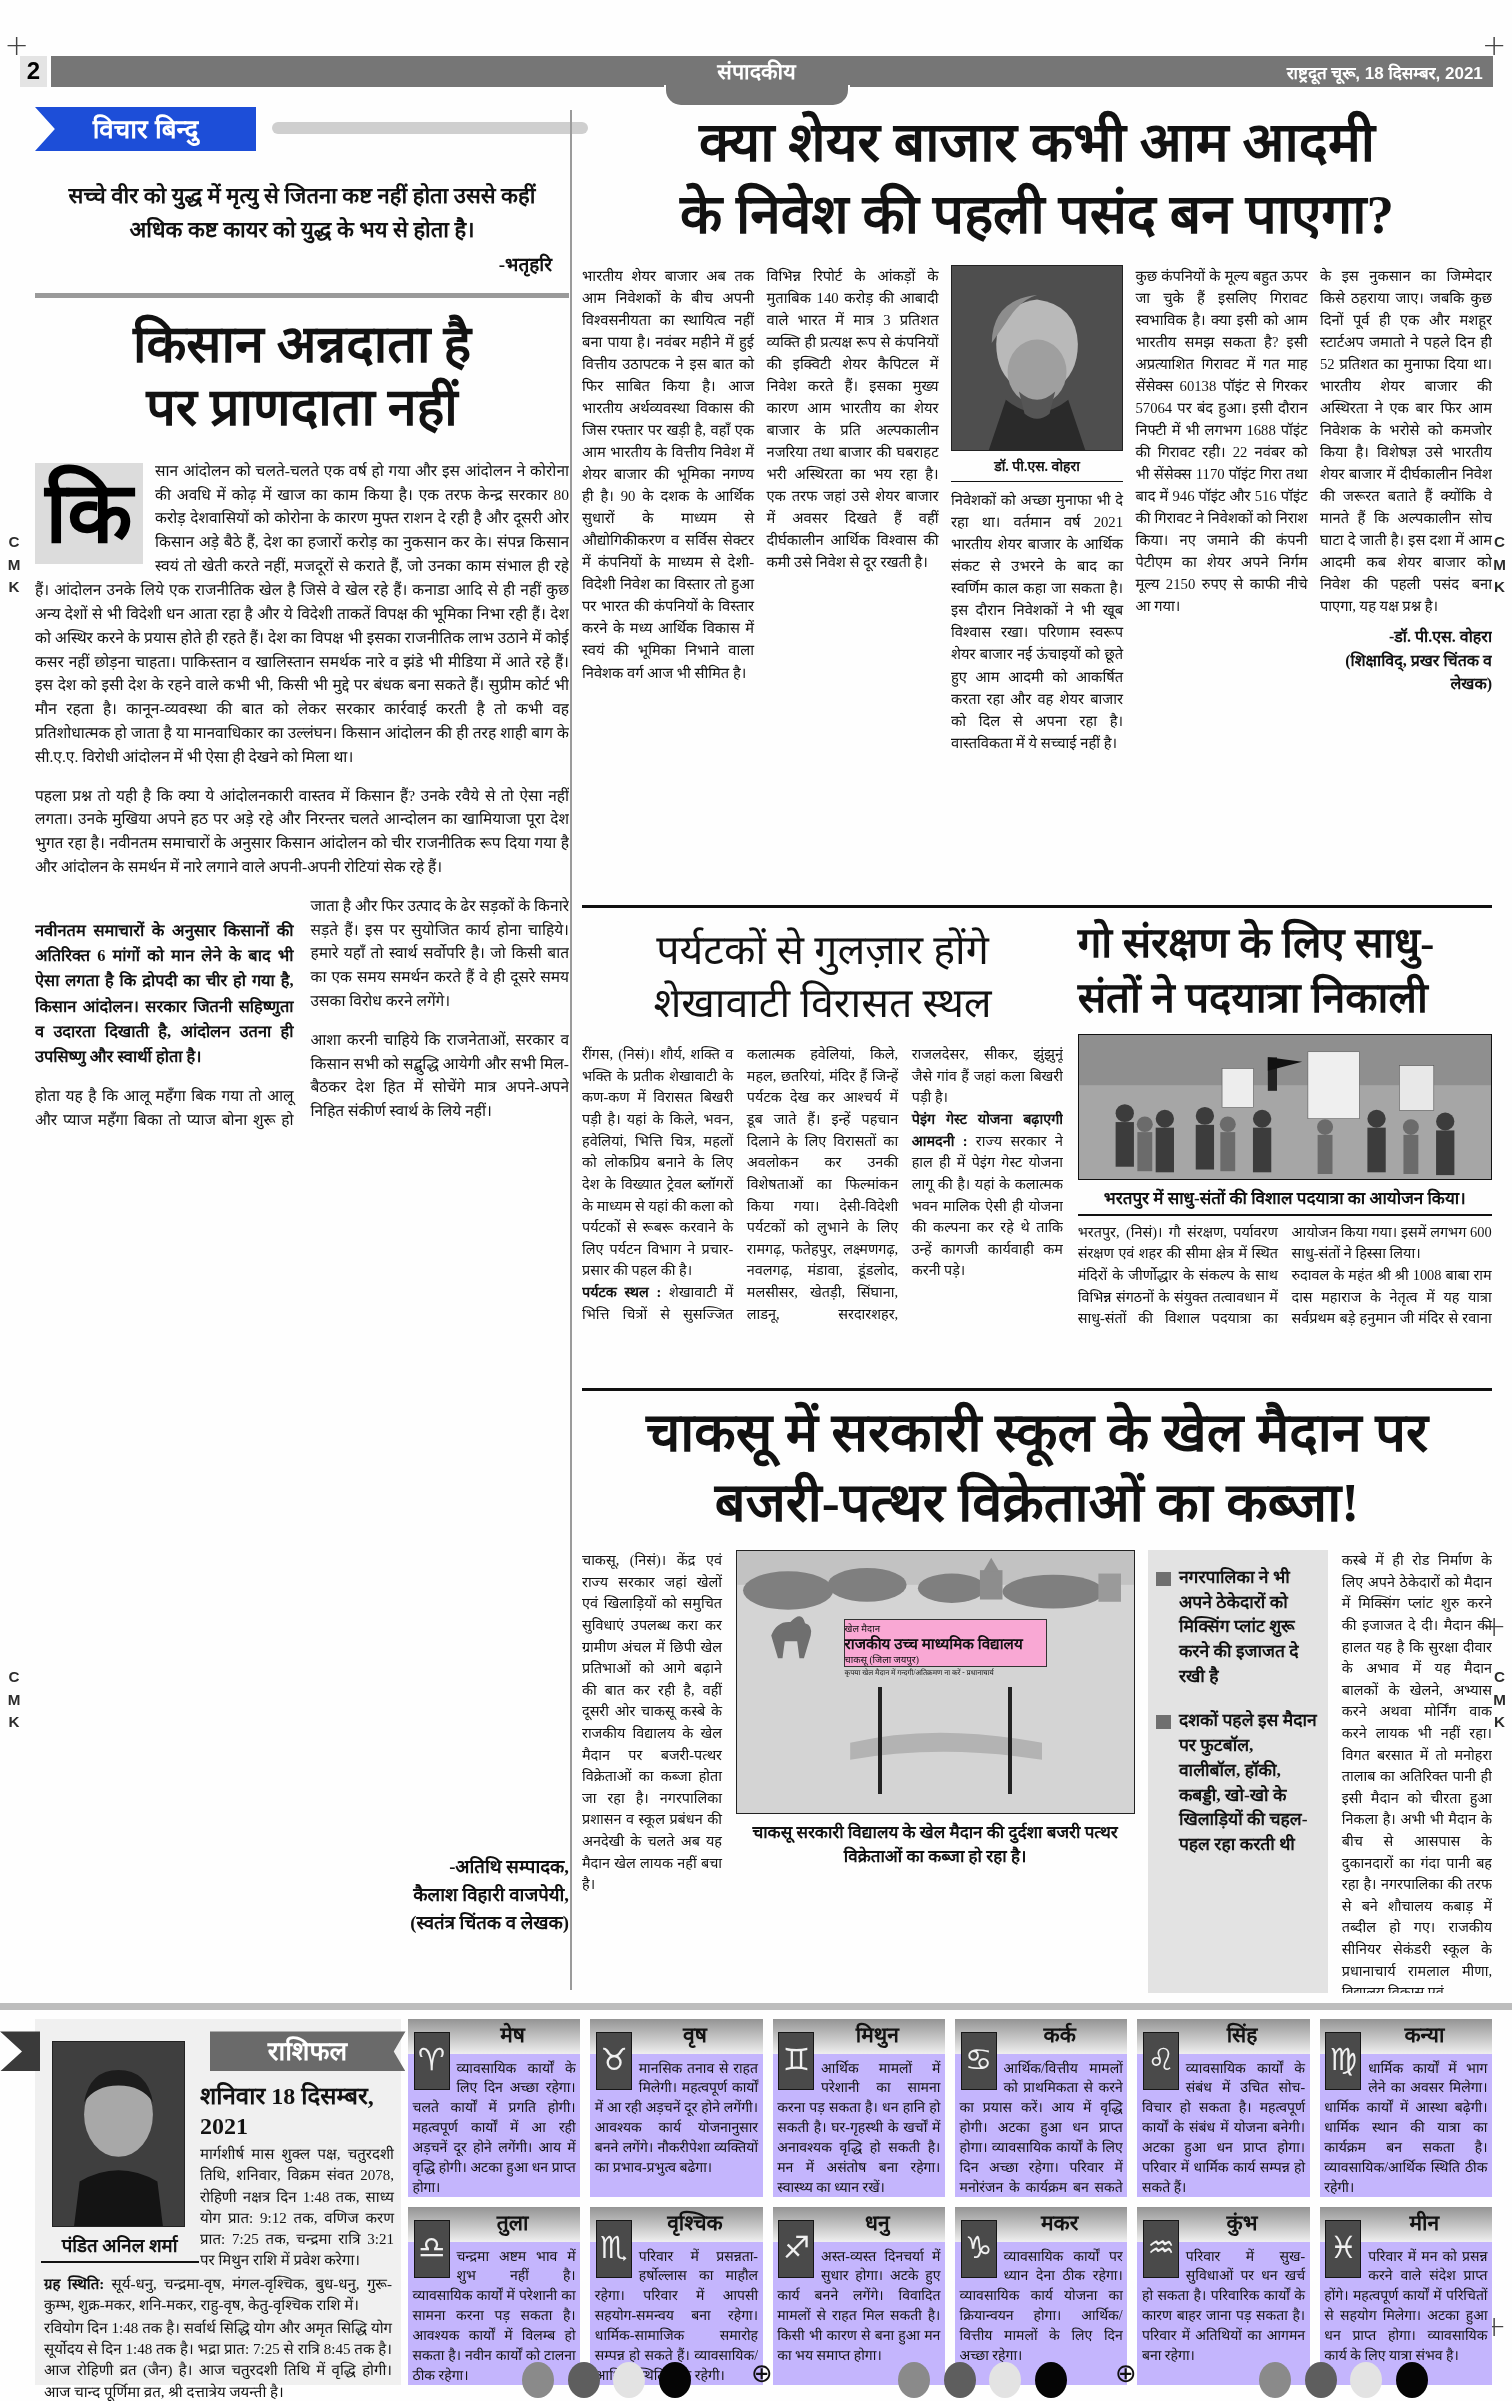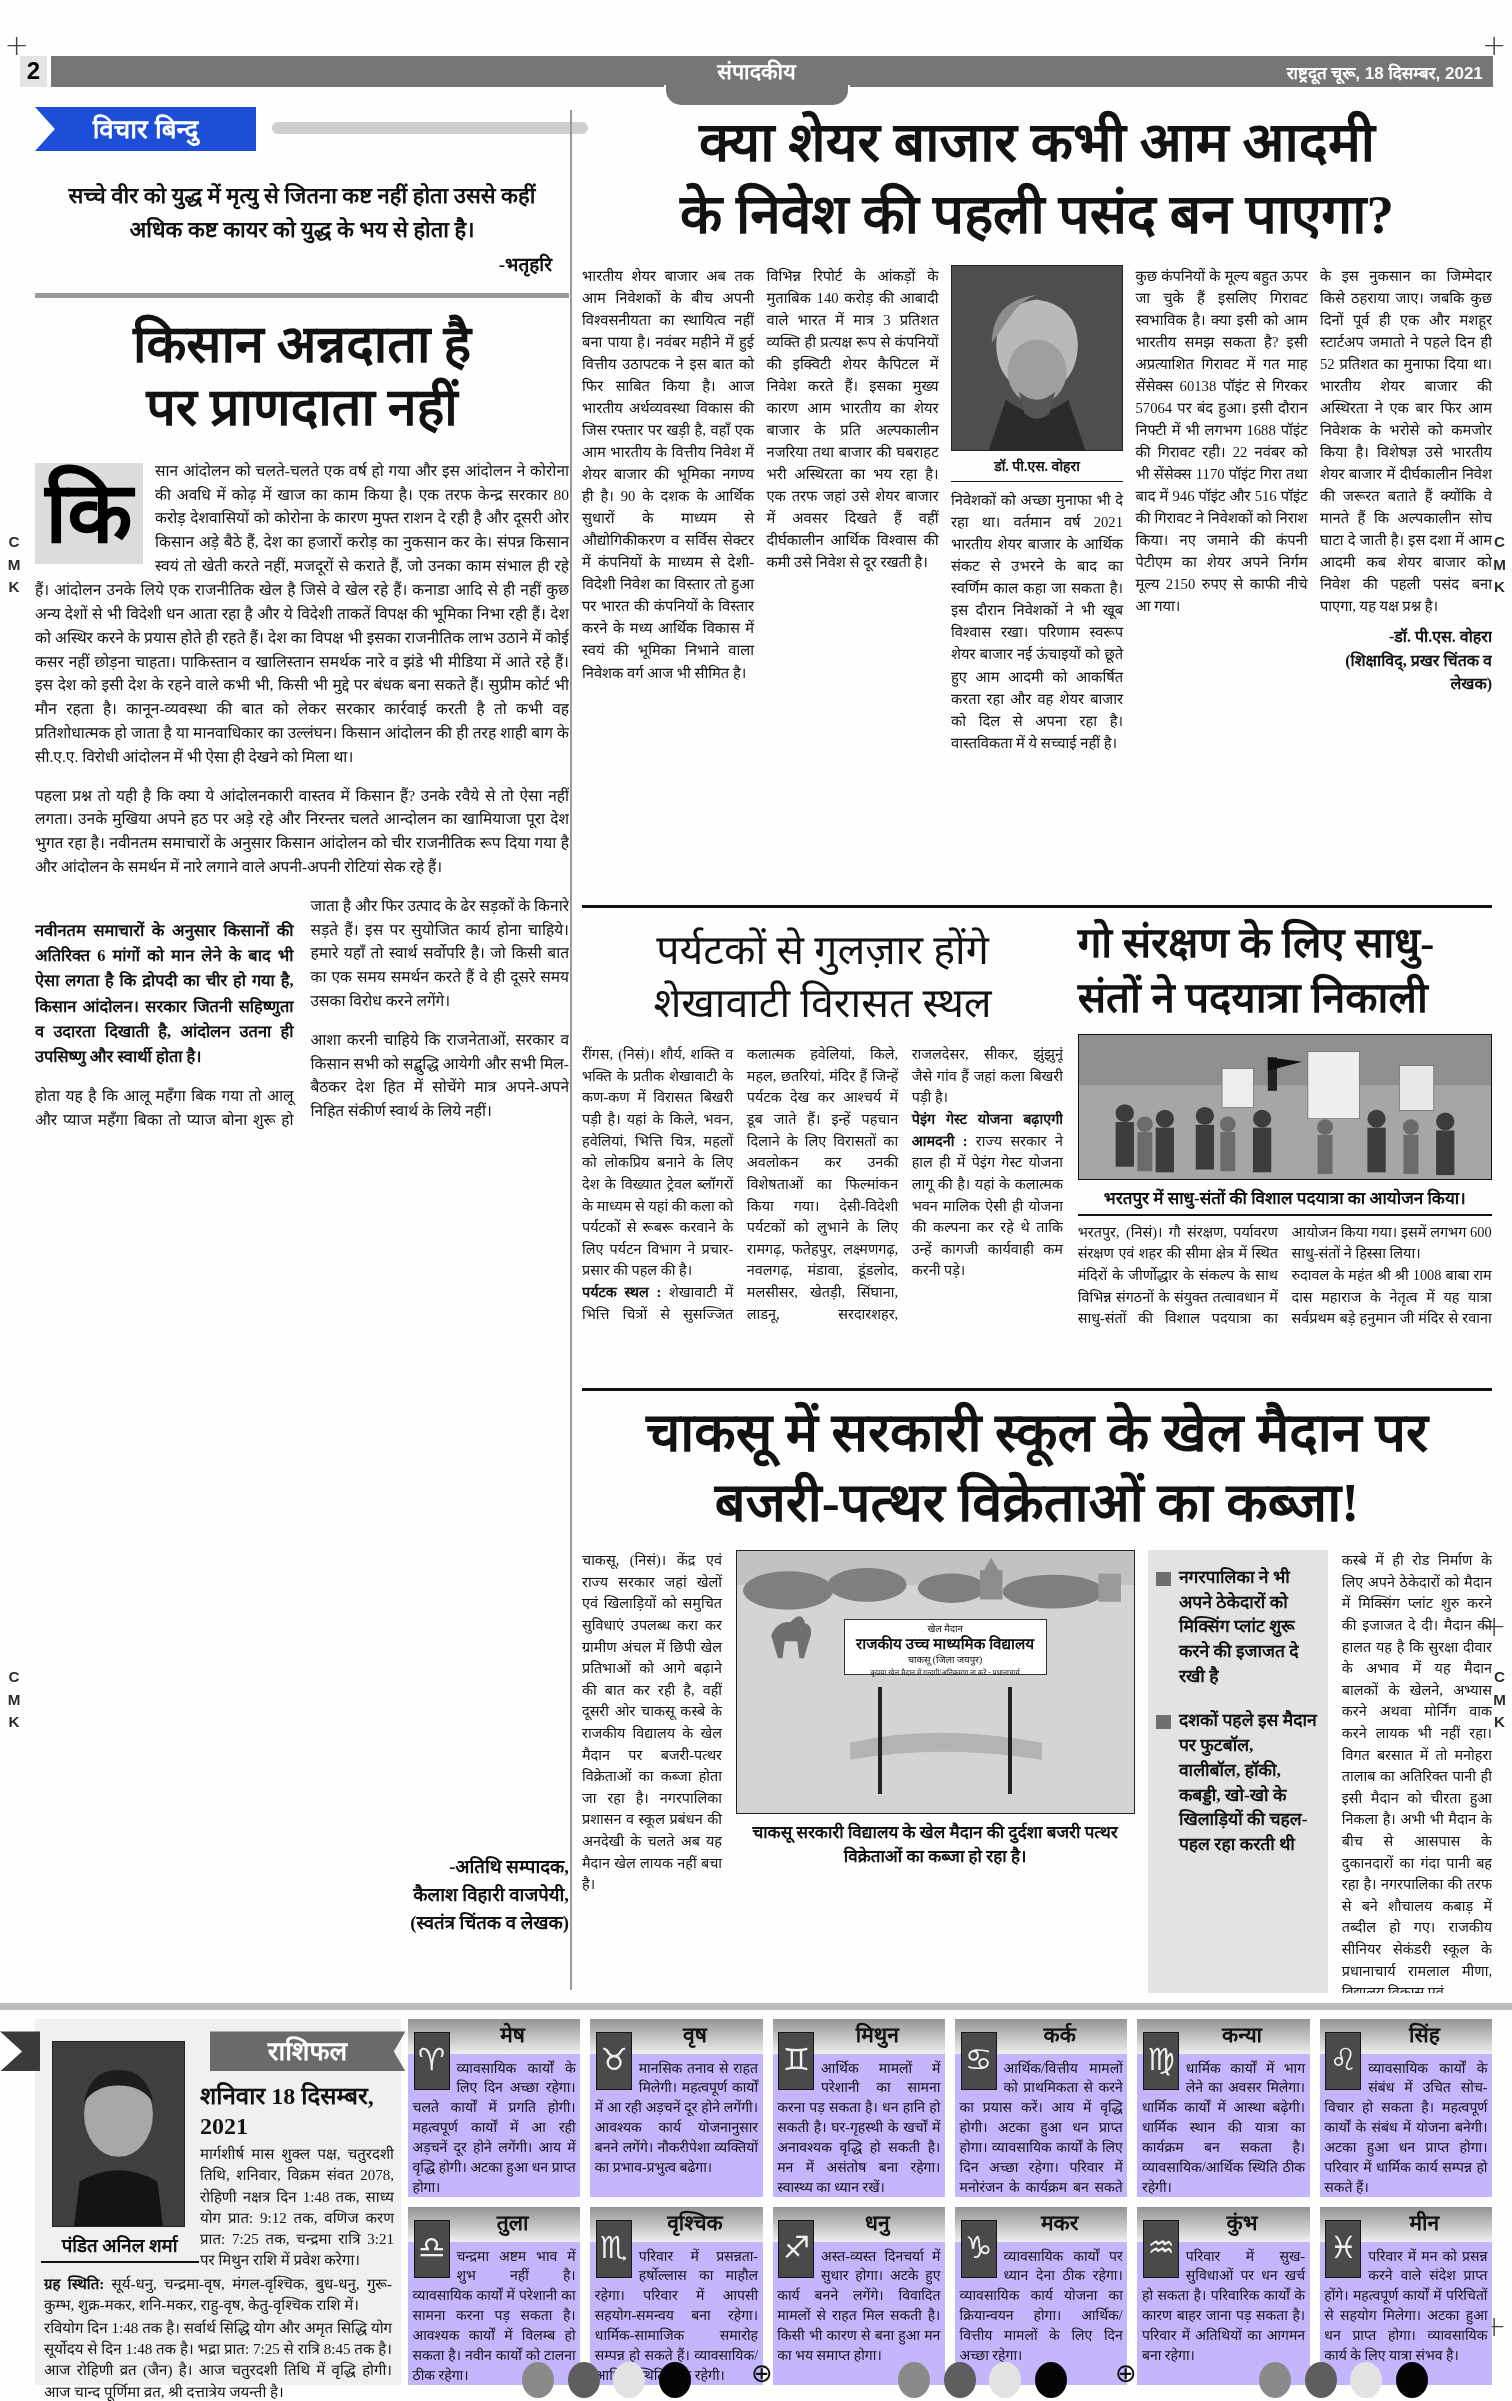--- a/index.html
+++ b/index.html
@@ -104,22 +104,22 @@
          grid-template-columns:repeat(6,1fr);grid-template-rows:1fr 1fr;gap:10.2px 10.2px;}
   .zcell{background:#c4b5fd;overflow:hidden;}
   .zhead{height:35px;background:linear-gradient(#949494,#efefef);text-align:center;
          font-weight:bold;font-size:21px;line-height:33px;padding-left:37px;}
   .zbody{font-size:14px;line-height:1.42;text-align:justify;padding:4.5px 4.5px 0 4.5px;}
   .zicon{float:left;width:36px;height:58px;margin:-27px 6.8px 3.4px 1.1px;background:#4a4a4a;border:1.7px solid #161616;
          color:#f0f0f0;font:30.5px/54px "DejaVu Sans",sans-serif;text-align:center;}
 
   
   svg{display:block;}
-  .board{position:absolute;left:107px;top:68px;width:203px;height:56px;background:#ffffff;border:1.7px solid #333;
-         text-align:center;color:#111;}
+  .board{position:absolute;left:107px;top:68px;width:203px;height:48px;background:#f9a8d4;border:1.7px solid #333;
+         color:#111;}
   .board .b1{font-size:9.6px;margin-top:2.3px;}
   .board .b2{font-weight:bold;font-size:15.2px;line-height:1.15;}
   .board .b3{font-size:9.6px;}
   .board .b4{font-size:7.3px;margin-top:1.1px;}
   .leg{position:absolute;width:4px;height:107px;background:#222;top:136px;}
 </style>
 </head>
 <body>
 
 <div class="page">
@@ -384,26 +384,26 @@
       </div>
       <div class="zcell">
         <div class="zhead">मिथुन</div>
         <div class="zbody"><span class="zicon">♊</span><span>आर्थिक मामलों में परेशानी का सामना करना पड़ सकता है। धन हानि हो सकती है। घर-गृहस्थी के खर्चों में अनावश्यक वृद्धि हो सकती है। मन में असंतोष बना रहेगा। स्वास्थ्य का ध्यान रखें।</span></div>
       </div>
       <div class="zcell">
         <div class="zhead">कर्क</div>
         <div class="zbody"><span class="zicon">♋</span><span>आर्थिक/वित्तीय मामलों को प्राथमिकता से करने का प्रयास करें। आय में वृद्धि होगी। अटका हुआ धन प्राप्त होगा। व्यावसायिक कार्यों के लिए दिन अच्छा रहेगा। परिवार में मनोरंजन के कार्यक्रम बन सकते हैं।</span></div>
       </div>
       <div class="zcell">
+        <div class="zhead">सिंह</div>
+        <div class="zbody"><span class="zicon">♌</span><span>व्यावसायिक कार्यों के संबंध में उचित सोच-विचार हो सकता है। महत्वपूर्ण कार्यों के संबंध में योजना बनेगी। अटका हुआ धन प्राप्त होगा। परिवार में धार्मिक कार्य सम्पन्न हो सकते हैं।</span></div>
+      </div>
+      <div class="zcell">
         <div class="zhead">कन्या</div>
         <div class="zbody"><span class="zicon">♍</span><span>धार्मिक कार्यों में भाग लेने का अवसर मिलेगा। धार्मिक कार्यों में आस्था बढ़ेगी। धार्मिक स्थान की यात्रा का कार्यक्रम बन सकता है। व्यावसायिक/आर्थिक स्थिति ठीक रहेगी।</span></div>
-      </div>
-      <div class="zcell">
-        <div class="zhead">सिंह</div>
-        <div class="zbody"><span class="zicon">♌</span><span>व्यावसायिक कार्यों के संबंध में उचित सोच-विचार हो सकता है। महत्वपूर्ण कार्यों के संबंध में योजना बनेगी। अटका हुआ धन प्राप्त होगा। परिवार में धार्मिक कार्य सम्पन्न हो सकते हैं।</span></div>
       </div>
       <div class="zcell">
         <div class="zhead">तुला</div>
         <div class="zbody"><span class="zicon">♎</span><span>चन्द्रमा अष्टम भाव में शुभ नहीं है। व्यावसायिक कार्यों में परेशानी का सामना करना पड़ सकता है। आवश्यक कार्यों में विलम्ब हो सकता है। नवीन कार्यों को टालना ठीक रहेगा।</span></div>
       </div>
       <div class="zcell">
         <div class="zhead">वृश्चिक</div>
         <div class="zbody"><span class="zicon">♏</span><span>परिवार में प्रसन्नता-हर्षोल्लास का माहौल रहेगा। परिवार में आपसी सहयोग-समन्वय बना रहेगा। धार्मिक-सामाजिक समारोह सम्पन्न हो सकते हैं। व्यावसायिक/आर्थिक स्थिति ठीक रहेगी।</span></div>
       </div>
       <div class="zcell">

